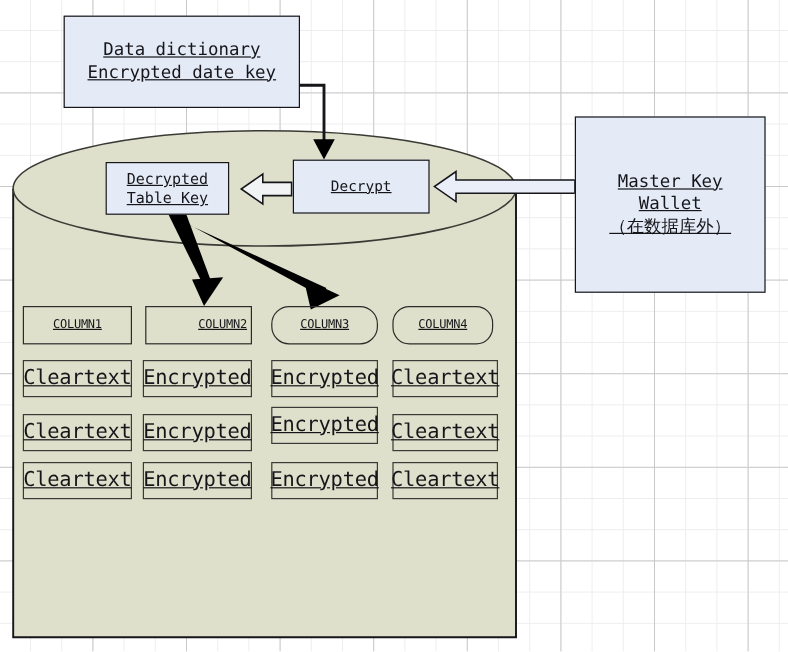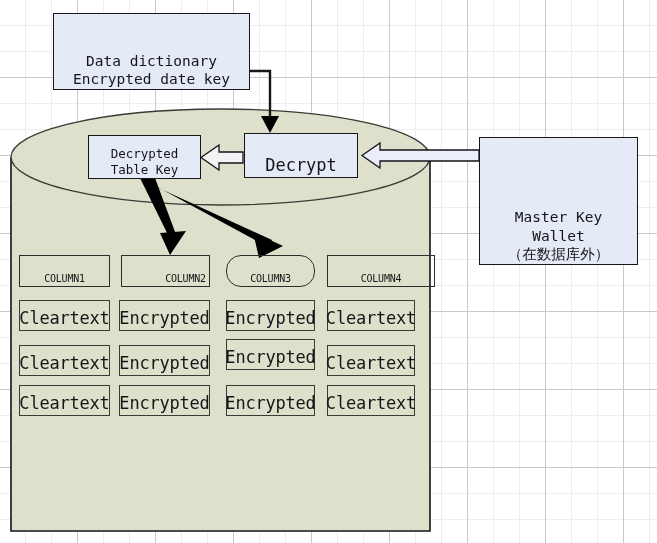--- a/index.html
+++ b/index.html
@@ -31,46 +31,47 @@
   #svg-layer {
     position: absolute;
     left: 0; top: 0;
     width: 657px;
     height: 543px;
   }
   .node {
     position: absolute;
     box-sizing: border-box;
     display: flex;
-    align-items: flex-end;
+    align-items: center;
     justify-content: center;
     text-align: center;
     color: #16161a;
     font-family: "DejaVu Sans Mono", monospace;
     line-height: 1.28;
     white-space: pre-line;
+    text-decoration: underline;
   }
   .blue-box {
     background: #e4eaf6;
     border: 1px solid #15151a;
   }
   .cell-box {
     border: 1px solid #3a3a38;
     background: transparent;
     font-size: 17px;
     letter-spacing: -0.2px;
   }
   .col-head {
     border: 1px solid #2c2c2a;
     background: transparent;
     font-size: 10px;
     letter-spacing: -0.2px;
   }
   #data-dictionary { font-size: 14.5px; }
-  #decrypt-node { font-size: 17px; }
+  #decrypt-node { font-size: 12px; }
   #table-key-node { font-size: 12.5px; }
   #master-key-node { font-size: 14.5px; }
 </style>
 </head>
 <body>
 
 <div id="canvas">
 
   <svg id="svg-layer" viewBox="0 0 657 543" xmlns="http://www.w3.org/2000/svg">
 
@@ -103,45 +104,45 @@
       <path d="M 253,232 L 283,246 L 259,258 Z" fill="#000000"></path>
     </g>
 
   </svg>
 
   <div class="node blue-box" id="data-dictionary" style="left:53px; top:13px; width:197px; height:77px;">
     <span>Data dictionary
 Encrypted date key</span>
   </div>
 
-  <div class="node blue-box" id="master-key-node" style="left:479px; top:97px; width:159px; height:128px;margin-top:40px;">
+  <div class="node blue-box" id="master-key-node" style="left:479px; top:97px; width:159px; height:147px;">
     <span>Master Key
 Wallet
 （在数据库外）</span>
   </div>
 
   <div class="node blue-box" id="decrypt-node" style="left:244px; top:133px; width:114px; height:45px;">
     <span>Decrypt</span>
   </div>
 
-  <div class="node blue-box" id="table-key-node" style="left:88px; top:135px; width:113px; height:44px;">
+  <div class="node blue-box" id="table-key-node" style="left:88px; top:135px; width:103px; height:44px;">
     <span>Decrypted
 Table Key</span>
   </div>
 
   <div class="node col-head" style="left:19px; top:255px; width:91px; height:32px;">
     <span>COLUMN1</span>
   </div>
   <div class="node col-head" style="left:121px; top:255px; width:89px; height:32px;padding-left:40px;">
     <span>COLUMN2</span>
   </div>
   <div class="node col-head" style="left:226px; top:255px; width:89px; height:32px;border-radius:15px;">
     <span>COLUMN3</span>
   </div>
-  <div class="node col-head" style="left:327px; top:255px; width:108px; height:32px;">
+  <div class="node col-head" style="left:327px; top:255px; width:84px; height:32px;border-radius:14px;">
     <span>COLUMN4</span>
   </div>
 
   <div class="node cell-box" style="left:19px; top:300px; width:91px; height:31px;">
     <span>Cleartext</span>
   </div>
   <div class="node cell-box" style="left:119px; top:300px; width:91px; height:31px;">
     <span>Encrypted</span>
   </div>
   <div class="node cell-box" style="left:226px; top:300px; width:89px; height:31px;">

